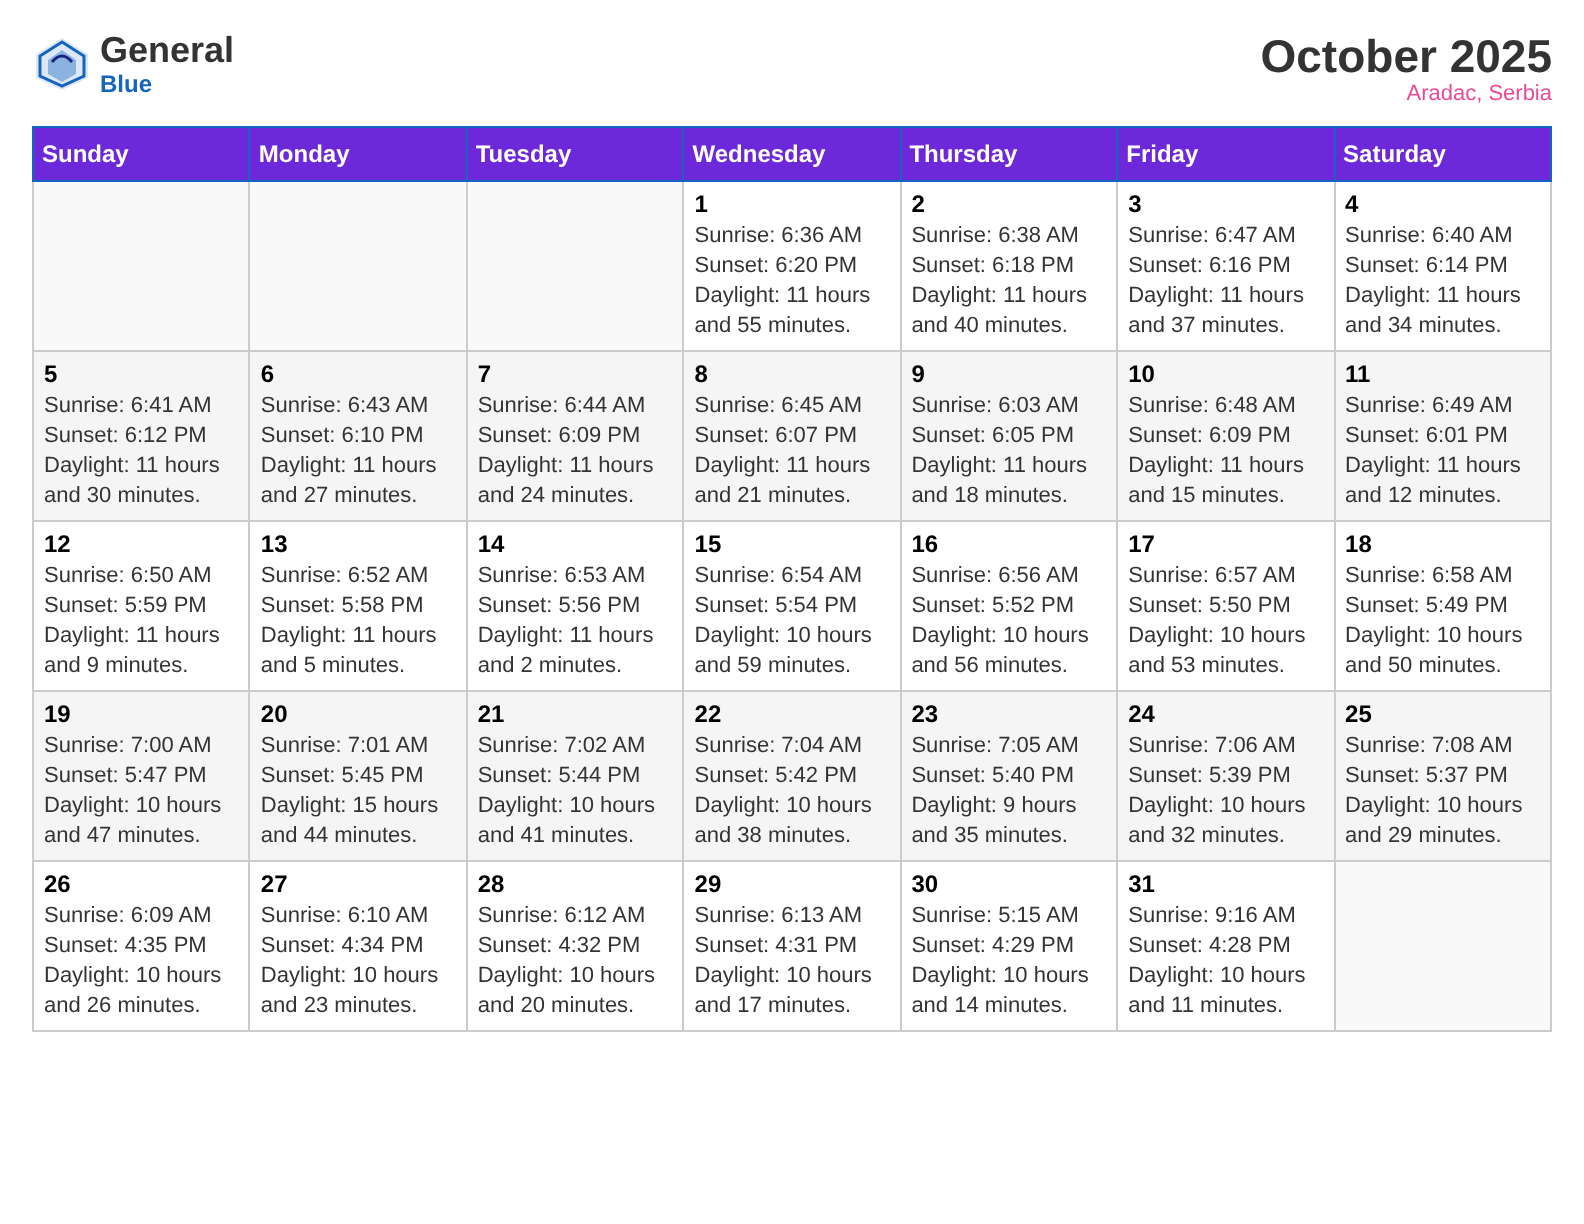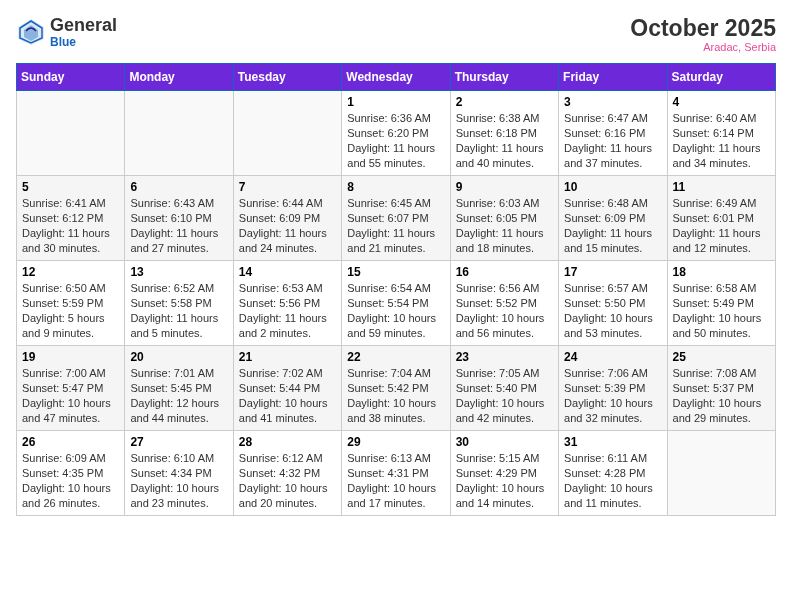--- a/index.html
+++ b/index.html
@@ -222,21 +222,21 @@
           <span>Daylight: 11 hours and 12 minutes.</span>
         </div>
         </td>
       </tr>
       <tr>
         <td>
           <span class="day-num">12</span>
         <div class="day-info">
           <span>Sunrise: 6:50 AM</span><br>
           <span>Sunset: 5:59 PM</span><br>
-          <span>Daylight: 5 hours and 9 minutes.</span>
+          <span>Daylight: 11 hours and 9 minutes.</span>
         </div>
         </td>
         <td>
           <span class="day-num">13</span>
         <div class="day-info">
           <span>Sunrise: 6:52 AM</span><br>
           <span>Sunset: 5:58 PM</span><br>
           <span>Daylight: 11 hours and 5 minutes.</span>
         </div>
         </td>
@@ -288,21 +288,21 @@
           <span>Sunrise: 7:00 AM</span><br>
           <span>Sunset: 5:47 PM</span><br>
           <span>Daylight: 10 hours and 47 minutes.</span>
         </div>
         </td>
         <td>
           <span class="day-num">20</span>
         <div class="day-info">
           <span>Sunrise: 7:01 AM</span><br>
           <span>Sunset: 5:45 PM</span><br>
-          <span>Daylight: 12 hours and 44 minutes.</span>
+          <span>Daylight: 15 hours and 44 minutes.</span>
         </div>
         </td>
         <td>
           <span class="day-num">21</span>
         <div class="day-info">
           <span>Sunrise: 7:02 AM</span><br>
           <span>Sunset: 5:44 PM</span><br>
           <span>Daylight: 10 hours and 41 minutes.</span>
         </div>
         </td>
@@ -312,21 +312,21 @@
           <span>Sunrise: 7:04 AM</span><br>
           <span>Sunset: 5:42 PM</span><br>
           <span>Daylight: 10 hours and 38 minutes.</span>
         </div>
         </td>
         <td>
           <span class="day-num">23</span>
         <div class="day-info">
           <span>Sunrise: 7:05 AM</span><br>
           <span>Sunset: 5:40 PM</span><br>
-          <span>Daylight: 10 hours and 42 minutes.</span>
+          <span>Daylight: 9 hours and 35 minutes.</span>
         </div>
         </td>
         <td>
           <span class="day-num">24</span>
         <div class="day-info">
           <span>Sunrise: 7:06 AM</span><br>
           <span>Sunset: 5:39 PM</span><br>
           <span>Daylight: 10 hours and 32 minutes.</span>
         </div>
         </td>
@@ -376,21 +376,21 @@
           <span class="day-num">30</span>
         <div class="day-info">
           <span>Sunrise: 5:15 AM</span><br>
           <span>Sunset: 4:29 PM</span><br>
           <span>Daylight: 10 hours and 14 minutes.</span>
         </div>
         </td>
         <td>
           <span class="day-num">31</span>
         <div class="day-info">
-          <span>Sunrise: 6:11 AM</span><br>
+          <span>Sunrise: 9:16 AM</span><br>
           <span>Sunset: 4:28 PM</span><br>
           <span>Daylight: 10 hours and 11 minutes.</span>
         </div>
         </td>
         <td class="empty"></td>
       </tr>
     </tbody>
 </table>
 
 </body></html>

